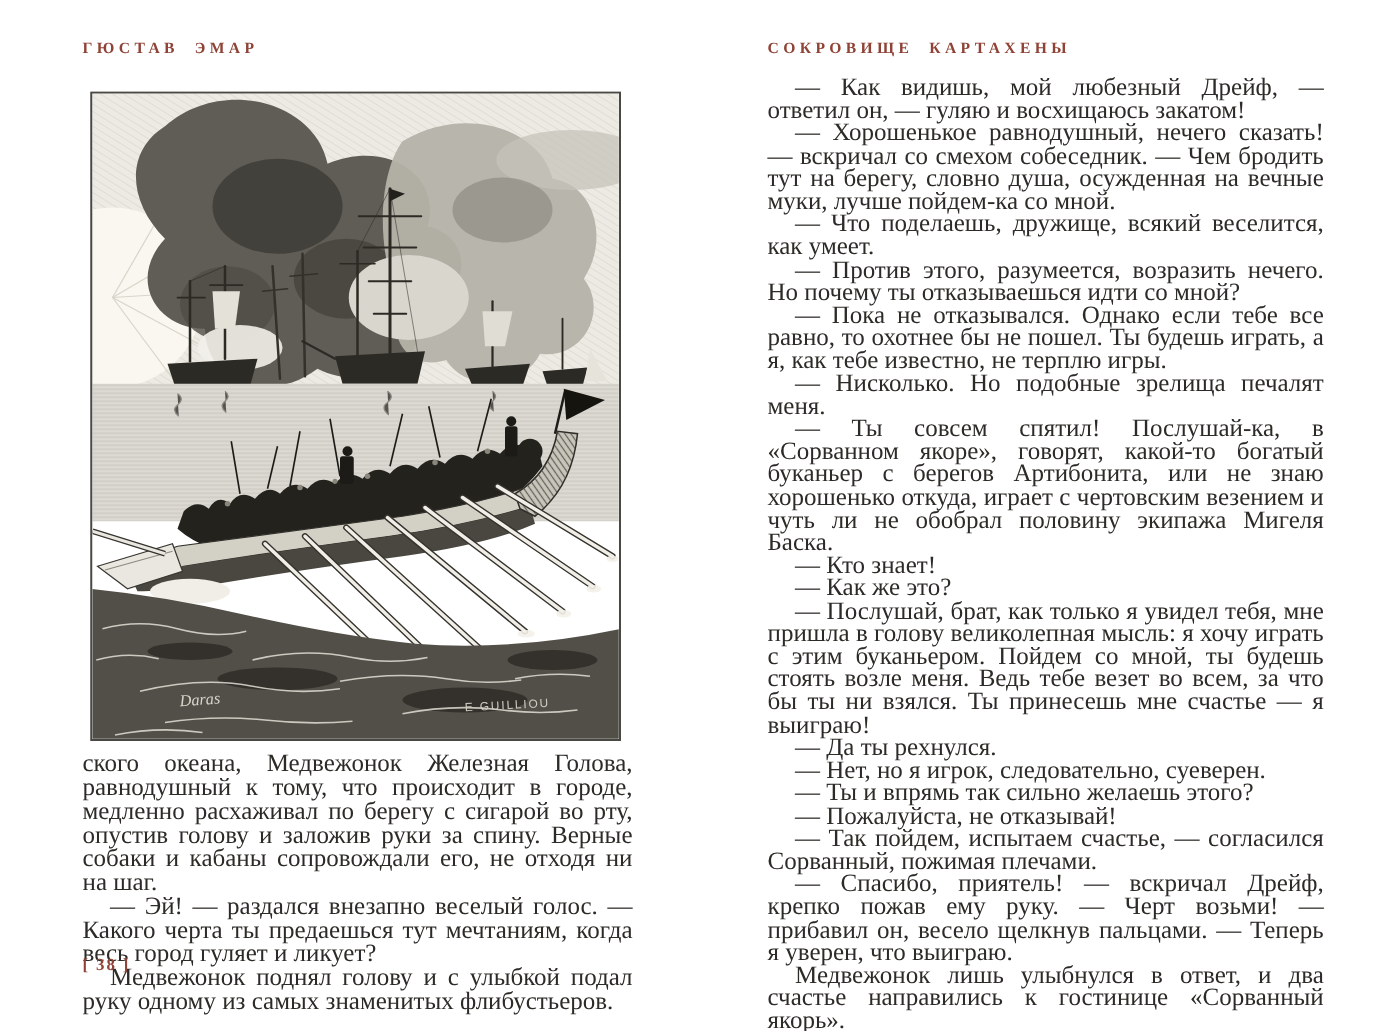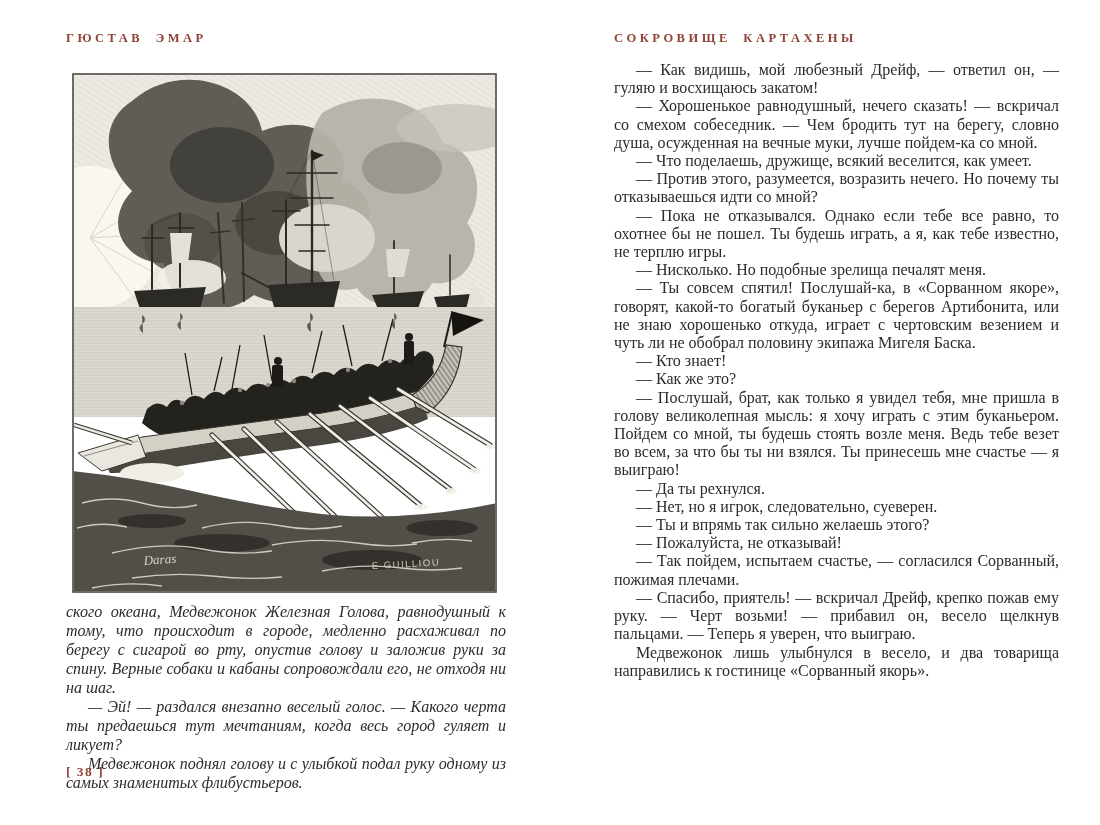--- a/index.html
+++ b/index.html
@@ -21,23 +21,23 @@
     font-size:12.5px;font-weight:bold;letter-spacing:3.5px;word-spacing:6px;
     color:var(--accent);white-space:nowrap;
   }
   .plate{
     position:absolute;top:73px;left:6px;width:425px;height:520px;
   }
   .plate svg{display:block;width:425px;height:520px;}
   .body-text{
     position:absolute;left:0;right:0;
     color:var(--ink);text-align:justify;
-    font-size:16px;
-  }
-  #left-page .body-text{top:602px;line-height:19px;font-style:italic;}
+    font-size:20px;
+  }
+  #left-page .body-text{top:602px;line-height:19px;}
   #right-page .body-text{top:61px;line-height:18.2px;}
   .body-text p{margin:0;text-indent:22px;}
   .body-text p.no-indent{text-indent:0;}
   .folio{
     position:absolute;top:764px;left:0;right:0;text-align:left;
     font-size:13.5px;font-weight:bold;letter-spacing:1.5px;
     color:var(--accent);
   }
 </style>
 </head>
@@ -281,15 +281,15 @@
       <p>— Ты совсем спятил! Послушай-ка, в «Сорванном якоре», говорят, какой-то богатый буканьер с берегов Артибонита, или не знаю хорошенько откуда, играет с чертовским везением и чуть ли не обобрал половину экипажа Мигеля Баска.</p>
       <p>— Кто знает!</p>
       <p>— Как же это?</p>
       <p>— Послушай, брат, как только я увидел тебя, мне пришла в голову великолепная мысль: я хочу играть с этим буканьером. Пойдем со мной, ты будешь стоять возле меня. Ведь тебе везет во всем, за что бы ты ни взялся. Ты принесешь мне счастье — я выиграю!</p>
       <p>— Да ты рехнулся.</p>
       <p>— Нет, но я игрок, следовательно, суеверен.</p>
       <p>— Ты и впрямь так сильно желаешь этого?</p>
       <p>— Пожалуйста, не отказывай!</p>
       <p>— Так пойдем, испытаем счастье, — согласился Сорванный, пожимая плечами.</p>
       <p>— Спасибо, приятель! — вскричал Дрейф, крепко пожав ему руку. — Черт возьми! — прибавил он, весело щелкнув пальцами. — Теперь я уверен, что выиграю.</p>
-      <p>Медвежонок лишь улыбнулся в весело, и два товарища направились к гостинице «Сорванный якорь».</p>
+      <p>Медвежонок лишь улыбнулся в ответ, и два счастье направились к гостинице «Сорванный якорь».</p>
     </div>
 </div>
 
 </body></html>

